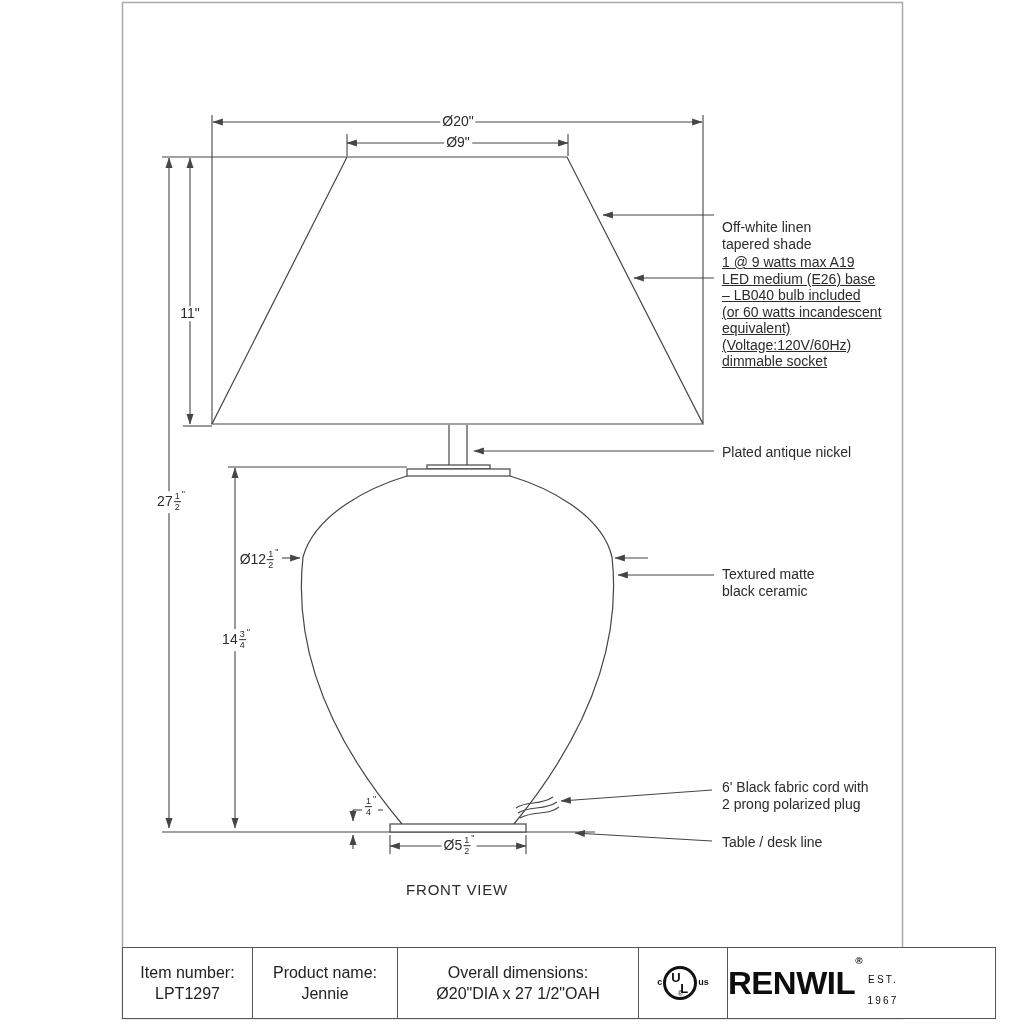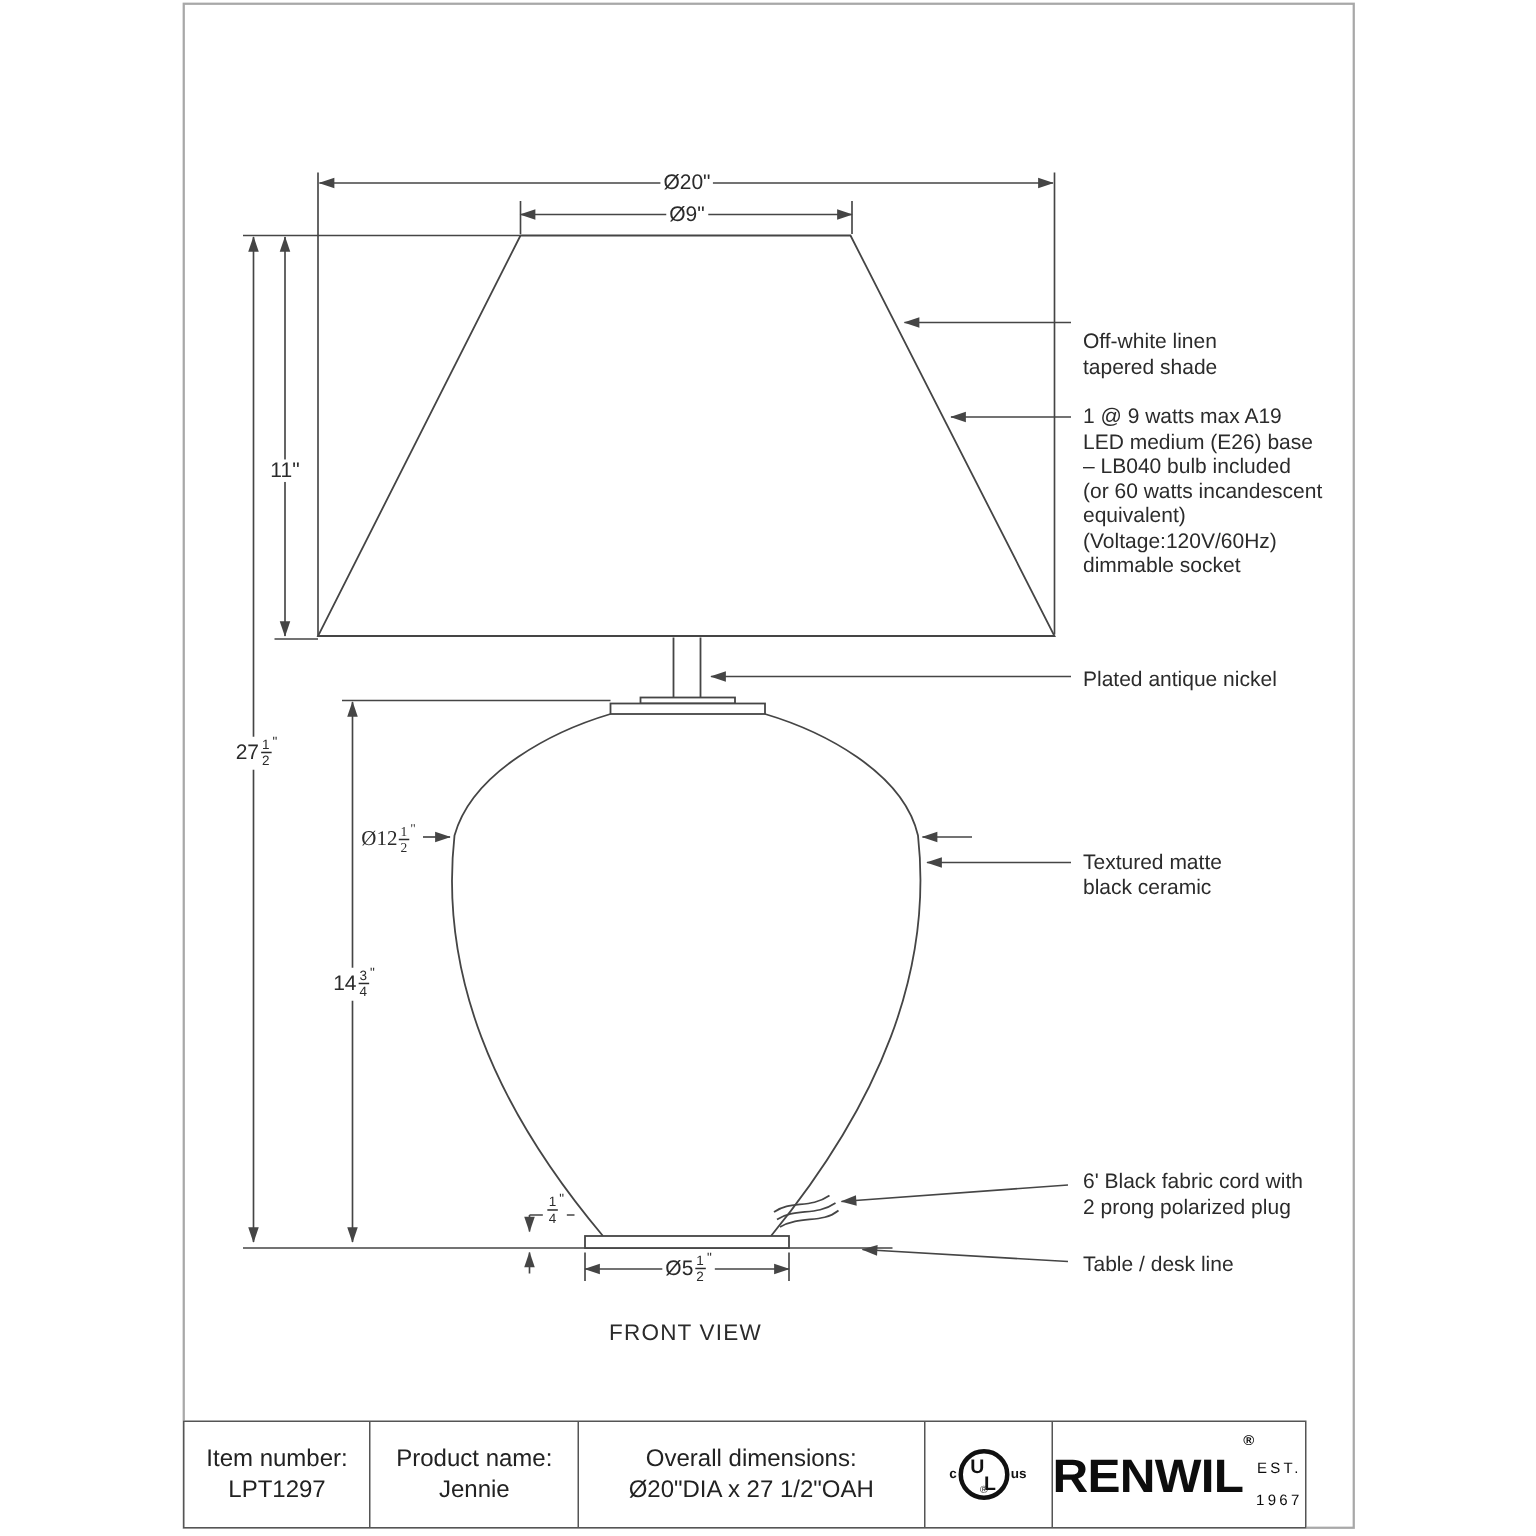--- a/index.html
+++ b/index.html
@@ -7,21 +7,21 @@
         font-family:"Liberation Sans", sans-serif;color:#2b2b2b;}
   svg{position:absolute;left:0;top:0;}
   .dimlab{position:absolute;transform:translate(-50%,-50%);background:#fff;font-size:14px;
           color:#2b2b2b;white-space:nowrap;padding:0 2px;display:flex;align-items:center;line-height:1.1;}
   .frac{display:inline-flex;flex-direction:column;align-items:center;font-size:9px;line-height:1.15;margin-left:1px;font-weight:400;}
   .frac .num{border-bottom:1px solid #2b2b2b;padding:0 1px;}
   .frac .den{padding:0 1px;}
   .unit{font-size:9px;align-self:flex-start;margin-top:-1px;margin-left:1px;}
   .anno{position:absolute;font-size:14px;line-height:16.5px;color:#2b2b2b;white-space:pre-line;}
   .viewlab{position:absolute;transform:translate(-50%,-50%);font-size:15px;letter-spacing:0.8px;color:#2b2b2b;margin-top:20px;}
-  .ftable{position:absolute;left:122px;top:947px;width:749px;height:72px;box-sizing:border-box;
+  .ftable{position:absolute;left:122px;top:947px;width:874px;height:72px;box-sizing:border-box;
           border:1px solid #555;display:flex;background:#fff;}
   .fcell{box-sizing:border-box;border-right:1px solid #555;display:flex;flex-direction:column;
          align-items:center;justify-content:center;font-size:16px;line-height:21px;color:#222;text-align:center;}
   .fcell:last-child{border-right:none;}
   .ul{position:relative;display:flex;align-items:center;justify-content:center;}
   .ul-side{font-size:9px;font-weight:700;color:#111;align-self:flex-end;margin-bottom:7px;}
   .ul-circle{width:34px;height:34px;border-radius:50%;border:3px solid #111;position:relative;box-sizing:border-box;margin:0 1px;background:#fff;}
   .ul-u{position:absolute;left:5px;top:2px;font-weight:800;font-size:13px;color:#111;line-height:1;}
   .ul-l{position:absolute;right:6px;bottom:2px;font-weight:800;font-size:13px;color:#111;line-height:1;}
   .ul-reg{position:absolute;bottom:-7px;left:50%;transform:translateX(-50%);font-size:7px;color:#111;}
@@ -110,30 +110,30 @@
 
   <div class="dimlab" style="left:171px;top:502px;">
     <span>27</span>
       <span class="frac">
         <span class="num">1</span>
         <span class="den">2</span>
       </span>
       <span class="unit">"</span>
   </div>
 
-  <div class="dimlab" style="left:259px;top:560px;font-family:Liberation Serif, serif;">
+  <div class="dimlab" style="left:259px;top:560px;">
     <span>Ø12</span>
       <span class="frac">
         <span class="num">1</span>
         <span class="den">2</span>
       </span>
       <span class="unit">"</span>
   </div>
 
-  <div class="dimlab" style="left:236px;top:656px;">
+  <div class="dimlab" style="left:236px;top:640px;">
     <span>14</span>
       <span class="frac">
         <span class="num">3</span>
         <span class="den">4</span>
       </span>
       <span class="unit">"</span>
   </div>
 
   <div class="dimlab" style="left:370px;top:807px;">
     <span></span>
@@ -148,21 +148,21 @@
     <span>Ø5</span>
       <span class="frac">
         <span class="num">1</span>
         <span class="den">2</span>
       </span>
       <span class="unit">"</span>
   </div>
 
   <div class="anno" style="left:722px;top:206px;margin-top:13px;">Off-white linen
 tapered shade</div>
-  <div class="anno" style="left:722px;top:269px;">1 @ 9 watts max A19
+  <div class="anno" style="left:722px;top:254px;text-decoration:underline;">1 @ 9 watts max A19
 LED medium (E26) base
 – LB040 bulb included
 (or 60 watts incandescent
 equivalent)
 (Voltage:120V/60Hz)
 dimmable socket</div>
   <div class="anno" style="left:722px;top:444px;">Plated antique nickel</div>
   <div class="anno" style="left:722px;top:566px;">Textured matte
 black ceramic</div>
   <div class="anno" style="left:722px;top:779px;">6' Black fabric cord with

